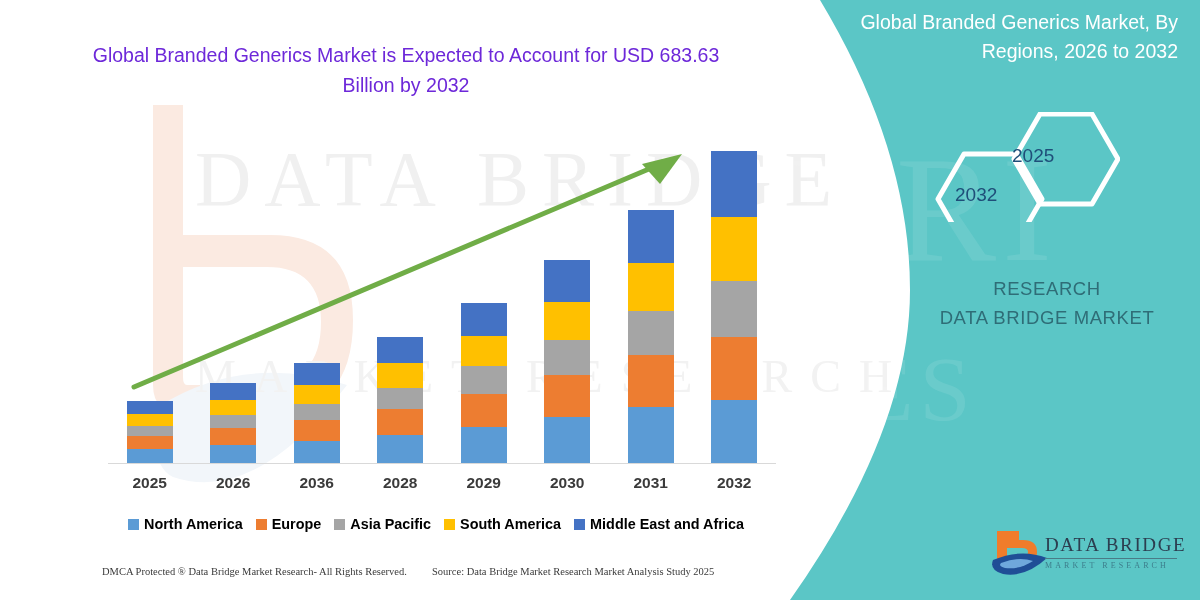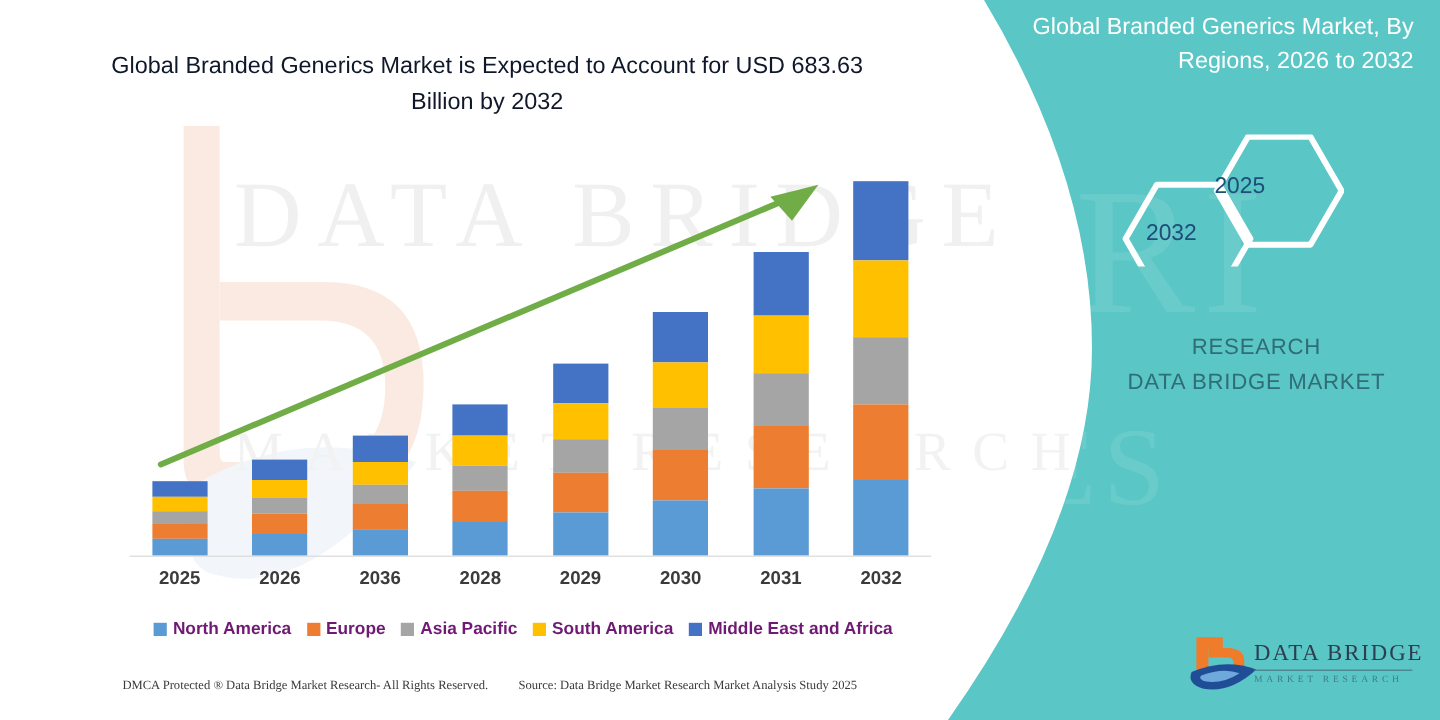--- a/index.html
+++ b/index.html
@@ -57,21 +57,21 @@
   .logo{position:absolute;left:985px;top:528px;width:200px;height:52px;}
   .logo svg{display:block;}
   .logo-text{position:absolute;left:1045px;top:534px;}
   .logo-main{color:#2c3e50;font-size:19px;letter-spacing:1.6px;font-family:"Liberation Serif", serif;}
   .logo-rule{width:132px;height:1px;background:#4a7a86;margin:2px 0 2px 0;}
   .logo-sub{color:#3d7e8c;font-size:8px;letter-spacing:3.1px;font-family:"Liberation Serif", serif;}
 
   
   .headline{
     position:absolute;left:86px;top:40px;width:640px;
-    text-align:center;color:#0f172a;font-size:19.5px;line-height:1.55;
+    text-align:center;color:#6d28d9;font-size:19.5px;line-height:1.55;
   }
 
   
   .chart{position:absolute;left:86px;top:140px;width:700px;height:330px;}
   .plot{position:absolute;left:0;top:0;width:700px;height:324px;}
   .axis-line{position:absolute;left:22px;top:323px;width:668px;height:1px;background:#d9d9d9;}
 
   .bar{position:absolute;bottom:1px;width:46px;display:flex;flex-direction:column-reverse;}
   .seg{width:100%;}
 
@@ -84,21 +84,21 @@
     color:#3b3b3b;font-size:15.5px;font-weight:bold;
   }
 
   
   .legend{
     position:absolute;left:86px;top:512px;width:700px;height:24px;
     display:flex;align-items:center;justify-content:center;gap:13px;
   }
   .legend-item{display:flex;align-items:center;gap:5px;}
   .legend-swatch{width:11px;height:11px;display:block;}
-  .legend-label{color:#701a75;font-size:14.4px;font-weight:bold;white-space:nowrap;}
+  .legend-label{color:#000000;font-size:14.4px;font-weight:bold;white-space:nowrap;}
 
   
   .footer{position:absolute;left:4px;top:566px;width:800px;height:24px;}
   .foot-left{position:absolute;left:98px;top:0;color:#3a3a3a;font-size:10.5px;font-family:"Liberation Serif", serif;white-space:nowrap;}
   .foot-right{position:absolute;left:428px;top:0;color:#3a3a3a;font-size:10.5px;font-family:"Liberation Serif", serif;white-space:nowrap;}
 </style>
 </head>
 <body>
 
 <div id="stage">

